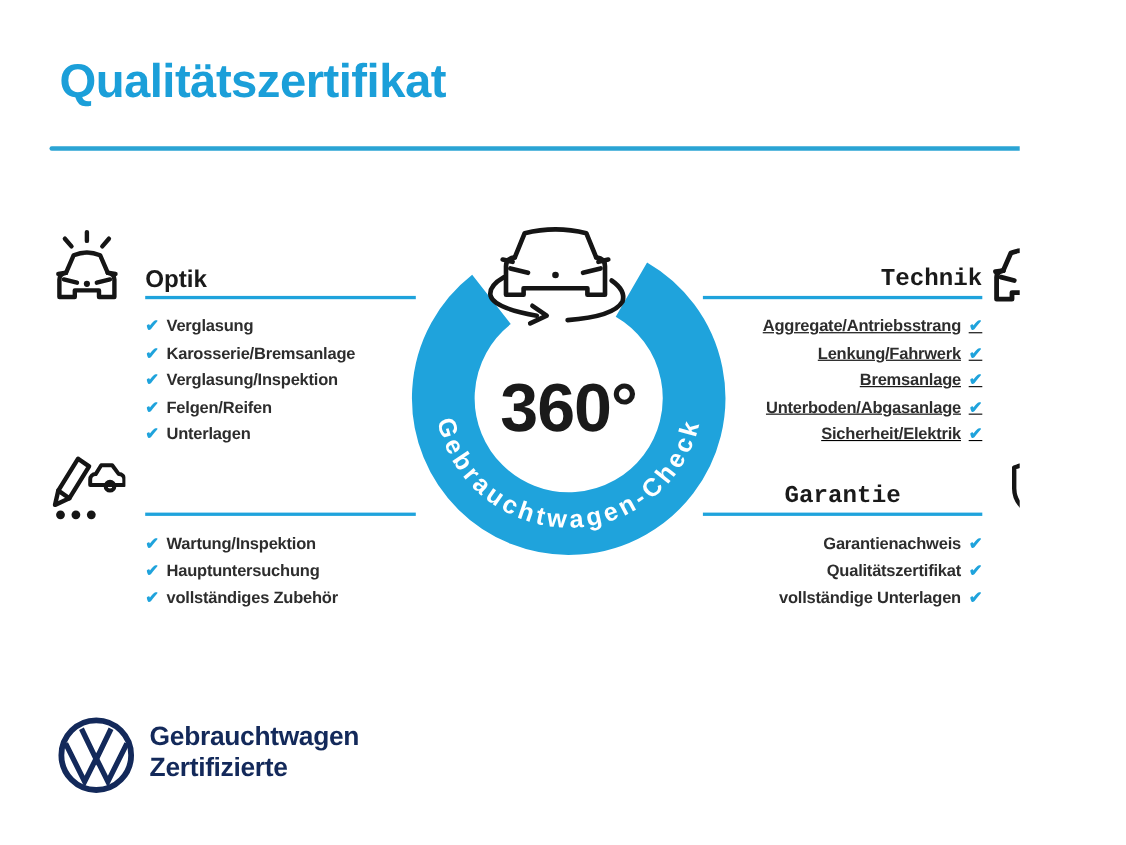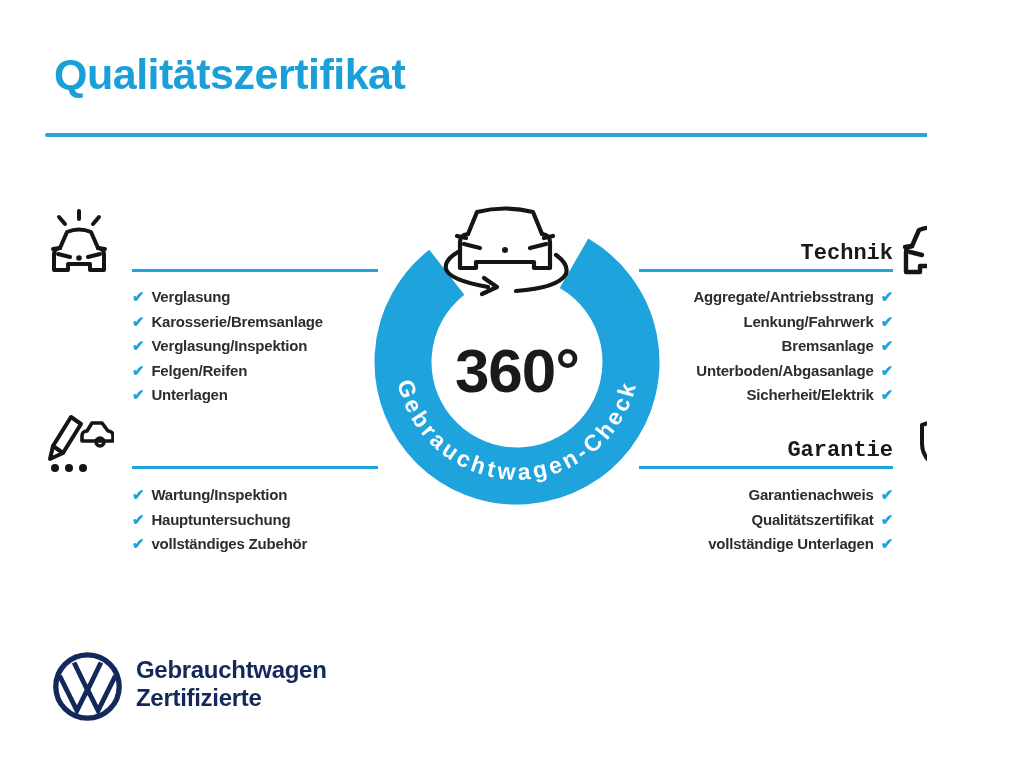--- a/index.html
+++ b/index.html
@@ -42,20 +42,21 @@
         <path d="M14 42 L21 26 Q33 21 45 26 L52 42"></path>
         <path d="M14 42 l-7 1"></path>
           <path d="M52 42 l7 1"></path>
         <path d="M14 42 Q8 43 8 48 L8 64 L22 64 L22 58 L44 58 L44 64 L58 64 L58 48 Q58 43 52 42"></path>
         <path d="M12 48 L24 51"></path>
           <path d="M54 48 L42 51"></path>
       </g>
       <circle class="ico-fill" cx="33" cy="52" r="2.8"></circle>
     </svg>
   </div>
+  <div class="abs section-title" style="left:132px;top:241px;width:246px;">Optik</div>
   <div class="abs section-underline" style="left:132px;top:269px;width:246px;"></div>
   <div class="abs items" style="left:132px;top:289px;">
     <div class="item">
         <span class="check">✔</span>
         <span>Verglasung</span>
       </div>
     <div class="item">
         <span class="check">✔</span>
         <span>Karosserie/Bremsanlage</span>
       </div>
@@ -110,21 +111,21 @@
         <path d="M12 42 L19 26 Q29 22 38 25"></path>
         <path d="M12 42 l-7 1"></path>
         <path d="M12 42 Q6 43 6 48 L6 68 L20 68 L20 62 L48 62 L48 68 L62 68 L62 50"></path>
         <path d="M10 48 L22 51"></path>
       </g>
       <circle class="ico-fill" cx="34" cy="52" r="2.8"></circle>
     </svg>
   </div>
   <div class="abs section-title ta-r" style="left:639px;top:241px;width:254px;">Technik</div>
   <div class="abs section-underline" style="left:639px;top:269px;width:254px;"></div>
-  <div class="abs items" style="left:600px;top:289px;width:293px;">
+  <div class="abs items" style="left:600px;top:289px;width:293px;text-decoration:underline;">
     <div class="item right">
         <span>Aggregate/Antriebsstrang</span>
         <span class="check">✔</span>
       </div>
     <div class="item right">
         <span>Lenkung/Fahrwerk</span>
         <span class="check">✔</span>
       </div>
     <div class="item right">
         <span>Bremsanlage</span>
@@ -141,21 +142,21 @@
   </div>
 
   <div class="abs" style="left:916px;top:414px;width:54px;height:62px;">
     <svg width="54" height="62" viewBox="0 0 54 62">
       <g class="ico">
         <path d="M27 4 L48 11 V30 Q48 46 27 57 Q6 46 6 30 V11 Z"></path>
         <path d="M17 30 l7 7 l13 -15" style="stroke-width:4.5"></path>
       </g>
     </svg>
   </div>
-  <div class="abs section-title ta-r" style="left:639px;top:438px;width:254px;">Garantie</div>
+  <div class="abs section-title ta-r" style="left:639px;top:438px;width:254px;text-align:center;">Garantie</div>
   <div class="abs section-underline" style="left:639px;top:466px;width:254px;"></div>
   <div class="abs items" style="left:600px;top:487px;width:293px;">
     <div class="item right">
         <span>Garantienachweis</span>
         <span class="check">✔</span>
       </div>
     <div class="item right">
         <span>Qualitätszertifikat</span>
         <span class="check">✔</span>
       </div>

